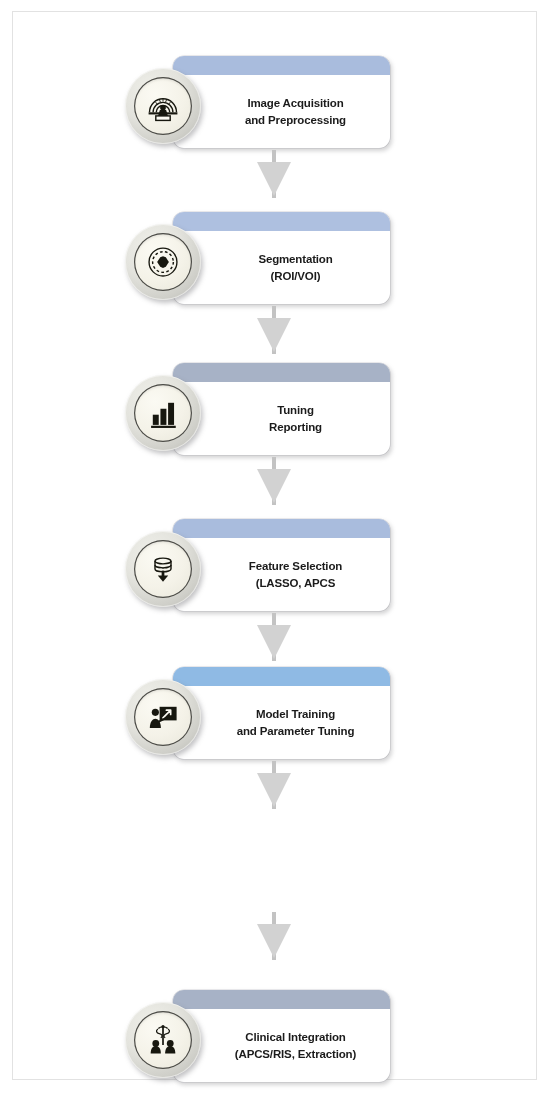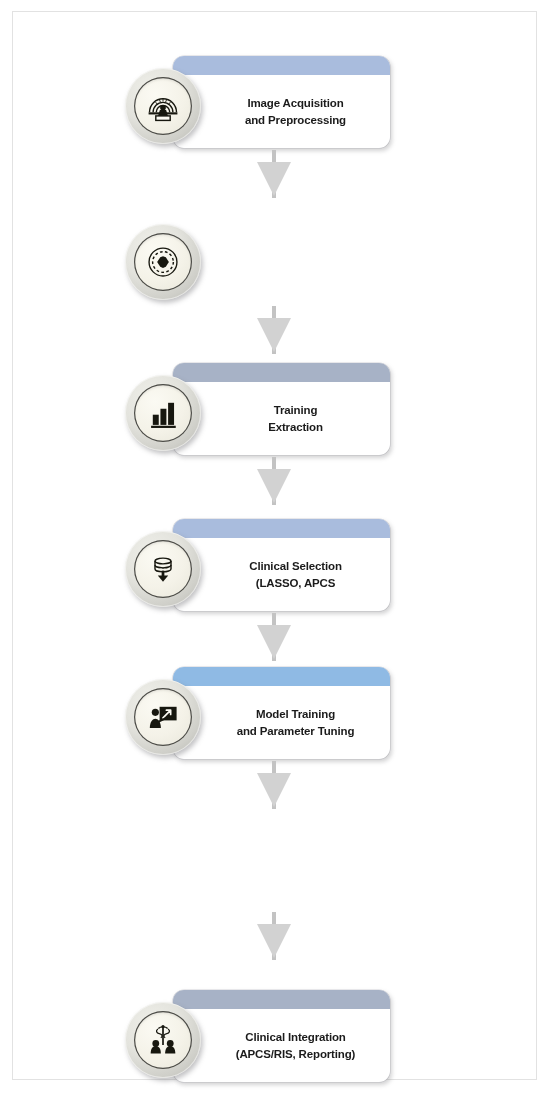--- a/index.html
+++ b/index.html
@@ -178,42 +178,49 @@
         </div>
       </div>
     </div>
 
     <div class="connector" style="top:138px">
       <div class="stem"></div>
       <div class="head"></div>
     </div>
 
     <div class="step" style="top:200px">
+      <div class="card">
+        <div class="card-band" style="background:#aec0e0"></div>
+        <div class="card-label">
+          <span>Segmentation</span>
+          <span>(ROI/VOI)</span>
+        </div>
+      </div>
       <div class="badge">
         <div class="badge-inner">
           <svg width="36" height="36" viewBox="0 0 40 40">
             <circle cx="20" cy="20" r="15.5" fill="none" stroke="#17170f" stroke-width="1.5"></circle>
             <circle cx="20" cy="20" r="11.5" fill="none" stroke="#17170f" stroke-width="1.6" stroke-dasharray="3 2.6"></circle>
             <path d="M20 9.5 L25 11.5 L30.5 20 L25 28.5 L20 30.5 L15 28.5 L9.5 20 L15 11.5 Z" fill="#17170f" transform="scale(0.62) translate(12.3 12.3)"></path>
           </svg>
         </div>
       </div>
     </div>
 
     <div class="connector" style="top:294px">
       <div class="stem"></div>
       <div class="head"></div>
     </div>
 
     <div class="step" style="top:351px">
       <div class="card">
         <div class="card-band" style="background:#a7b2c6"></div>
         <div class="card-label">
-          <span>Training</span>
-          <span>Extraction</span>
+          <span>Tuning</span>
+          <span>Reporting</span>
         </div>
       </div>
       <div class="badge">
         <div class="badge-inner">
           <svg width="34" height="34" viewBox="0 0 40 40">
             <rect x="8" y="22" width="7" height="12" fill="#17170f"></rect>
             <rect x="17" y="15" width="7" height="19" fill="#17170f"></rect>
             <rect x="26" y="8" width="7" height="26" fill="#17170f"></rect>
             <rect x="6" y="35" width="29" height="2.6" fill="#17170f"></rect>
           </svg>
@@ -223,21 +230,21 @@
 
     <div class="connector" style="top:445px">
       <div class="stem"></div>
       <div class="head"></div>
     </div>
 
     <div class="step" style="top:507px">
       <div class="card">
         <div class="card-band"></div>
         <div class="card-label">
-          <span>Clinical Selection</span>
+          <span>Feature Selection</span>
           <span>(LASSO, APCS</span>
         </div>
       </div>
       <div class="badge">
         <div class="badge-inner">
           <svg width="32" height="32" viewBox="0 0 40 40">
             <g fill="none" stroke="#17170f" stroke-width="1.8">
               <ellipse cx="20" cy="10" rx="10" ry="3.6"></ellipse>
               <path d="M10 10 V20 A10 3.6 0 0 0 30 20 V10"></path>
               <path d="M10 15 A10 3.6 0 0 0 30 15"></path>
@@ -289,21 +296,21 @@
     <div class="connector" style="top:900px">
       <div class="stem"></div>
       <div class="head"></div>
     </div>
 
     <div class="step" style="top:978px">
       <div class="card">
         <div class="card-band" style="background:#a7b2c6"></div>
         <div class="card-label">
           <span>Clinical Integration</span>
-          <span>(APCS/RIS, Reporting)</span>
+          <span>(APCS/RIS, Extraction)</span>
         </div>
       </div>
       <div class="badge">
         <div class="badge-inner">
           <svg width="34" height="34" viewBox="0 0 40 40">
             <g stroke="#17170f" stroke-width="1.5" fill="none">
               <line x1="20" y1="5" x2="20" y2="26" stroke-width="2"></line>
               <path d="M14 7 C11 9 12.5 12 15.5 12.5 C18.5 13 20.5 15 17.5 17.5"></path>
               <path d="M26 7 C29 9 27.5 12 24.5 12.5 C21.5 13 19.5 15 22.5 17.5"></path>
               <path d="M14.5 6.5 C17 4 23 4 25.5 6.5"></path>

